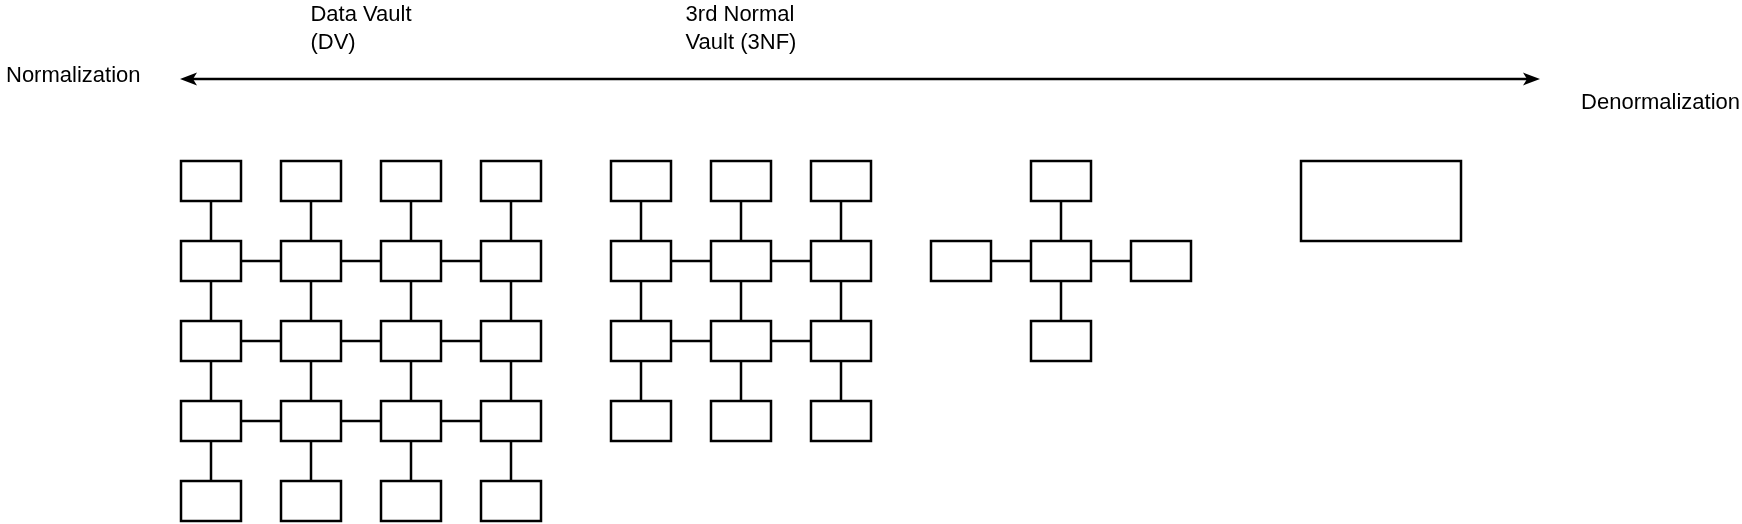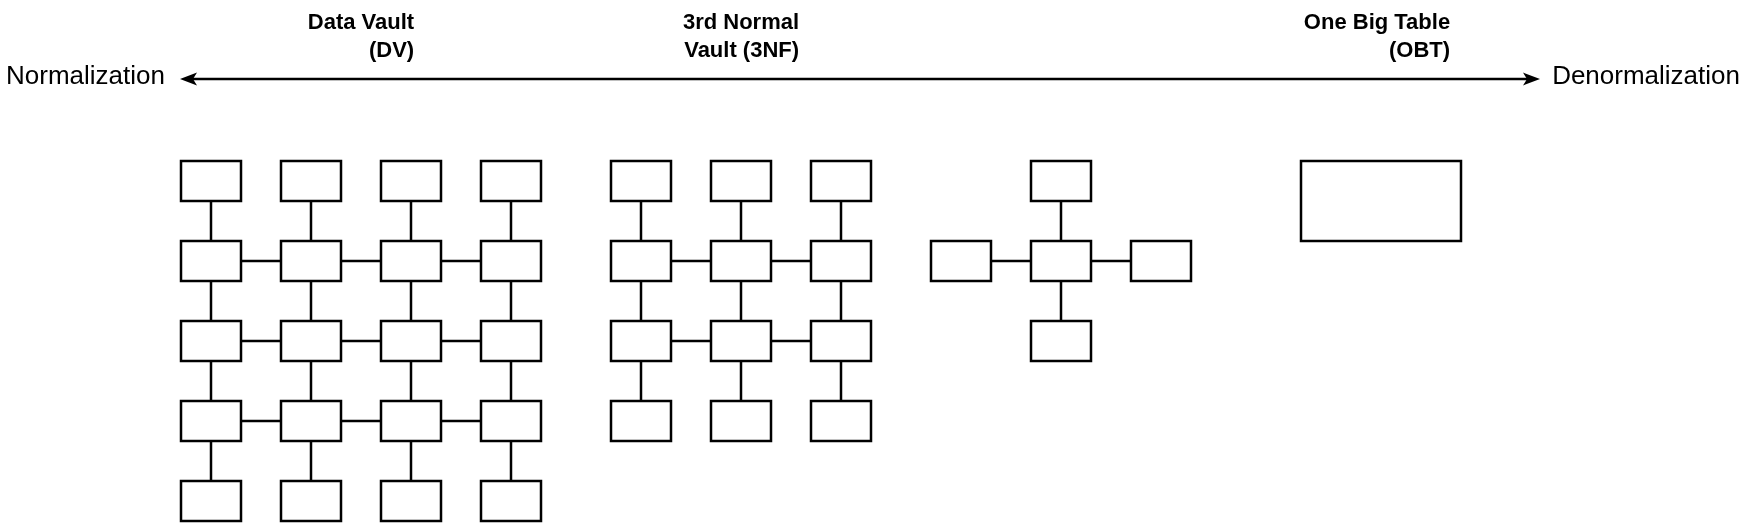--- a/index.html
+++ b/index.html
@@ -16,37 +16,36 @@
     font-family: "Liberation Sans", "DejaVu Sans", sans-serif;
     overflow: hidden;
   }
   .svg-layer {
     position: absolute;
     left: 0;
     top: 0;
   }
   .method-label {
     position: absolute;
-    top: 8px;
+    top: 0;
     transform: translateX(-50%);
-    text-align: right;
+    text-align: left;
     font-size: 22px;
     line-height: 28px;
     white-space: nowrap;
-    font-weight: bold;
   }
   .axis-label {
     position: absolute;
     top: 61px;
-    font-size: 26px;
+    font-size: 22px;
     line-height: 28px;
     white-space: nowrap;
   }
   .axis-label.left  { left: 6px; }
-  .axis-label.right { right: 2px; }
+  .axis-label.right { right: 2px; margin-top: 27px; }
 </style>
 </head>
 <body>
 
 <div class="canvas">
 
   <svg id="diagram-svg" class="svg-layer" width="1742" height="524" viewBox="0 0 1742 524">
     <g id="arrow-group">
         <line x1="193" y1="79" x2="1527" y2="79" stroke="#000000" stroke-width="2.5"></line>
         <polygon points="180,79 197,72.5 193,79 197,85.5" fill="#000000"></polygon>
@@ -152,18 +151,14 @@
     <div>Data Vault</div>
     <div>(DV)</div>
   </div>
 
   <div class="method-label" style="left: 741px;">
     <div>3rd Normal</div>
     <div>Vault (3NF)</div>
   </div>
 
 
-  <div class="method-label" style="left: 1377px;">
-    <div>One Big Table</div>
-    <div>(OBT)</div>
-  </div>
 
 </div>
 
 </body></html>

